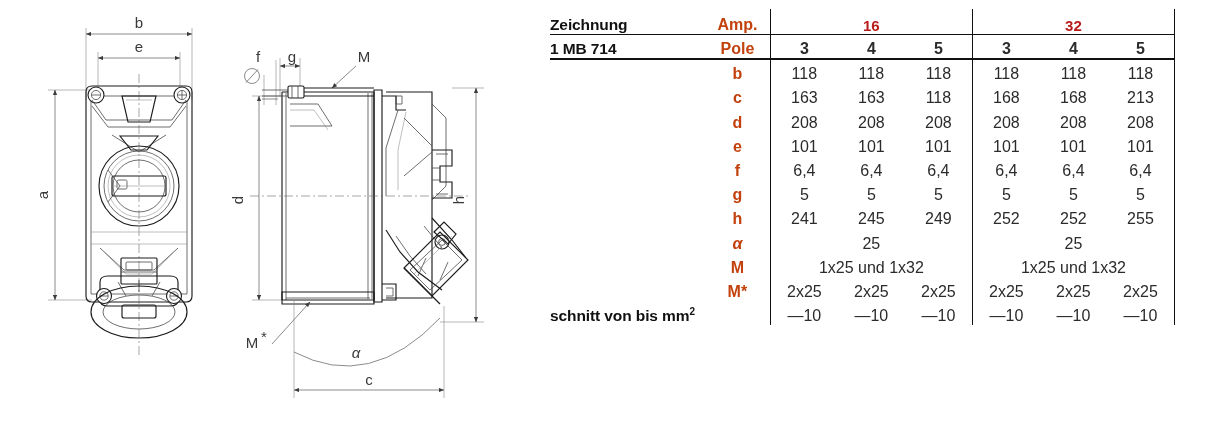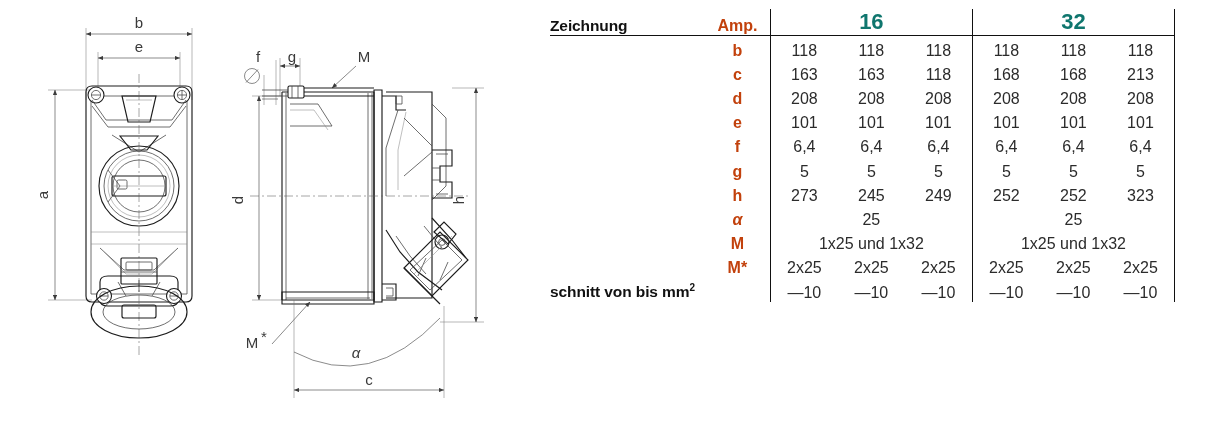--- a/index.html
+++ b/index.html
@@ -30,21 +30,21 @@
 
   
   .val{width:64px;text-align:center;font-size:16px;color:#2b2b2b;font-weight:400;}
 
   
   .vl-left{border-left:1.6px solid #111;}
   .vl-mid{border-left:1.6px solid #111;}
   .vl-right{border-right:1.6px solid #111;}
 
   
-  .grp{text-align:center;font-weight:bold;font-size:22px;color:#0f766e;}
+  .grp{text-align:center;font-weight:bold;font-size:15px;color:#b91c1c;}
 
   .rowh{height:25px;}
   .rowd{height:24.2px;}
 
   .thin-under td{border-bottom:1.3px solid #111;}
   .thick-under td{border-bottom:2.6px solid #111;}
 
   .span-wide{text-align:center;font-size:16px;color:#2b2b2b;}
 
   .sub{font-size:10px;vertical-align:super;}
@@ -246,20 +246,30 @@
   <table class="spec">
     <tbody>
 
       <tr class="rowh thin-under">
         <td class="lbl">Zeichnung</td>
         <td class="sym">Amp.</td>
         <td class="grp vl-left" colspan="3">16</td>
         <td class="grp vl-mid vl-right" colspan="3">32</td>
       </tr>
 
+      <tr class="rowh thick-under">
+        <td class="lbl">1 MB 714</td>
+        <td class="sym">Pole</td>
+        <td class="val vl-left" style="font-weight:bold;">3</td>
+        <td class="val" style="font-weight:bold;">4</td>
+        <td class="val" style="font-weight:bold;">5</td>
+        <td class="val vl-mid" style="font-weight:bold;">3</td>
+        <td class="val" style="font-weight:bold;">4</td>
+        <td class="val vl-right" style="font-weight:bold;">5</td>
+      </tr>
 
 
       <tr class="rowd">
         <td class="lbl"></td>
         <td class="sym">b</td>
         <td class="val vl-left">118</td>
         <td class="val">118</td>
         <td class="val">118</td>
         <td class="val vl-mid">118</td>
         <td class="val">118</td>
@@ -317,26 +327,26 @@
         <td class="val">5</td>
         <td class="val">5</td>
         <td class="val vl-mid">5</td>
         <td class="val">5</td>
         <td class="val vl-right">5</td>
       </tr>
 
       <tr class="rowd">
         <td class="lbl"></td>
         <td class="sym">h</td>
-        <td class="val vl-left">273</td>
+        <td class="val vl-left">241</td>
         <td class="val">245</td>
         <td class="val">249</td>
         <td class="val vl-mid">252</td>
         <td class="val">252</td>
-        <td class="val vl-right">323</td>
+        <td class="val vl-right">255</td>
       </tr>
 
       <tr class="rowd">
         <td class="lbl"></td>
         <td class="sym" style="font-style:italic;">α</td>
         <td class="span-wide vl-left" colspan="3">25</td>
         <td class="span-wide vl-mid vl-right" colspan="3">25</td>
       </tr>
 
       <tr class="rowd">

